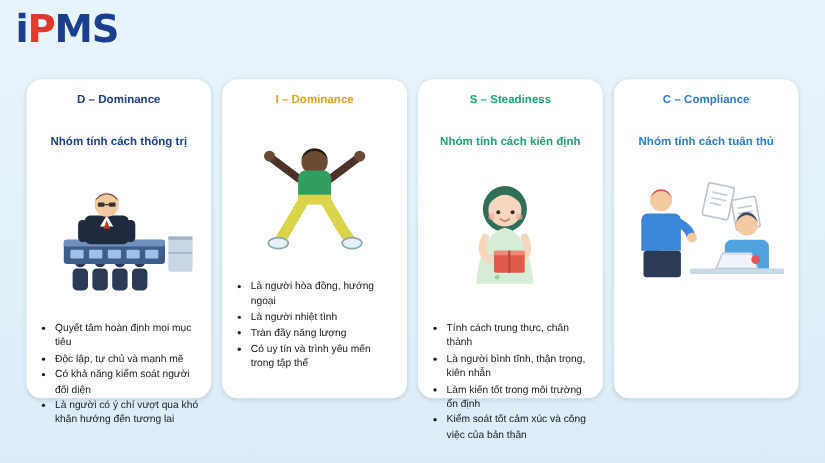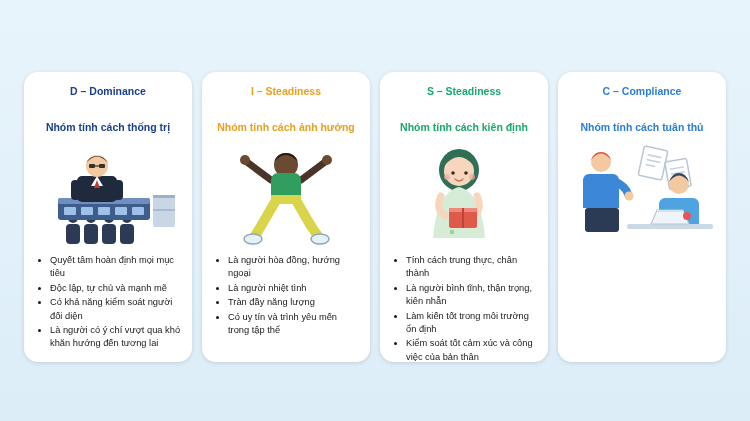--- a/index.html
+++ b/index.html
@@ -60,33 +60,34 @@
     width: 168px;
     height: 290px;
     background: #ffffff;
     border-radius: 14px;
     box-shadow: 0 1px 4px rgba(0, 0, 0, 0.13);
     padding: 12px 10px 10px 10px;
     box-sizing: border-box;
     display: flex;
     flex-direction: column;
     align-items: center;
+    gap: 18px;
   }
   .card-title {
     font-size: 10.5px;
     font-weight: bold;
     text-align: center;
     line-height: 14px;
   }
   .card-subtitle {
     font-size: 10.5px;
     font-weight: bold;
     text-align: center;
     line-height: 14px;
-    margin-top: 22px;
+    margin-top: 6px;
   }
   .art {
     height: 110px;
     width: 150px;
     margin-top: 6px;
     position: relative;
   }
   .bullets {
     margin: 4px 0 0 0;
     padding-left: 16px;
@@ -103,20 +104,21 @@
   .c-i { color: #e8a020; }
   .c-s { color: #1aa86c; }
   .c-c { color: #2a7fd4; }
 </style>
 </head>
 <body>
 
 <div class="stage">
 
   <div class="logo">
+    <div class="logo-main"><span>i</span><span class="red">P</span><span>MS</span></div>
   </div>
 
   <div class="cards">
 
     <div class="card">
       <div class="card-title c-d">D – Dominance</div>
       <div class="card-subtitle c-d">Nhóm tính cách thống trị</div>
       <div class="art">
         <svg width="150" height="110" viewBox="0 0 150 110" xmlns="http://www.w3.org/2000/svg">
 
@@ -159,22 +161,21 @@
       </div>
       <ul class="bullets">
         <li>Quyết tâm hoàn định mọi mục tiêu</li>
         <li>Độc lập, tự chủ và mạnh mẽ</li>
         <li>Có khả năng kiểm soát người đối diện</li>
         <li>Là người có ý chí vượt qua khó khăn hướng đến tương lai</li>
       </ul>
     </div>
 
     <div class="card">
-      <div class="card-title c-i">I – Steadiness</div>
-      <div class="card-subtitle c-i">Nhóm tính cách ảnh hưởng</div>
+      <div class="card-title c-i">I – Dominance</div>
       <div class="art">
         <svg width="150" height="110" viewBox="0 0 150 110" xmlns="http://www.w3.org/2000/svg">
 
           <g stroke="#4a342a" stroke-width="7" stroke-linecap="round" fill="none">
             <line x1="60" y1="40" x2="36" y2="22"></line>
             <line x1="90" y1="40" x2="114" y2="22"></line>
           </g>
 
           <circle cx="75" cy="25" r="12" fill="#6b4a33"></circle>
           <path d="M63 22 q12 -14 24 0 q-3 -9 -12 -9 q-9 0 -12 9z" fill="#2a1a12"></path>

